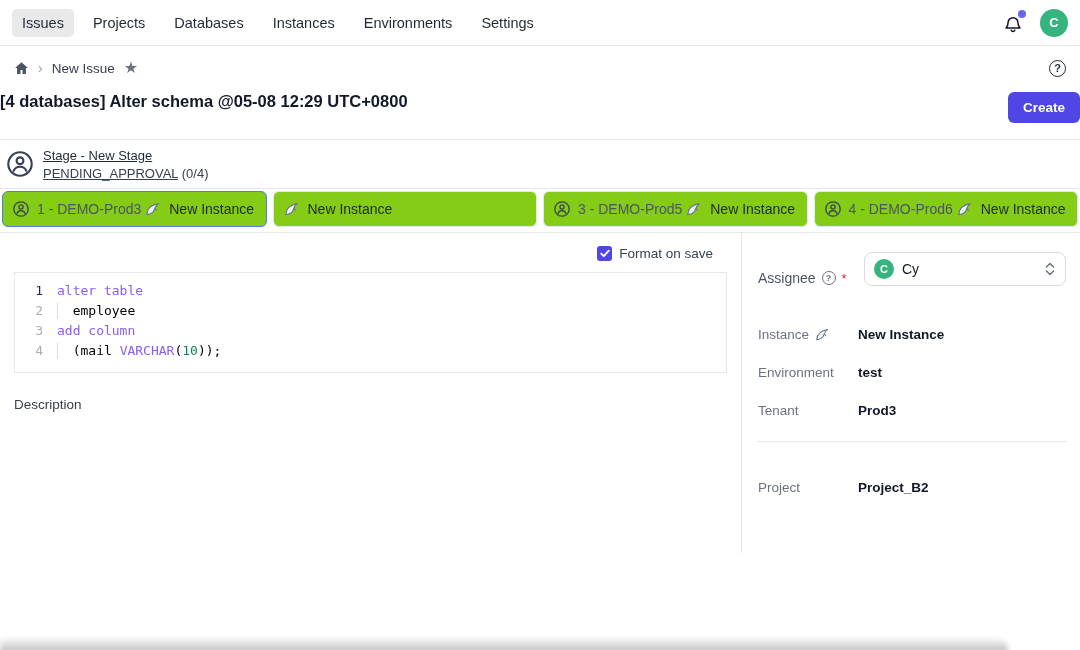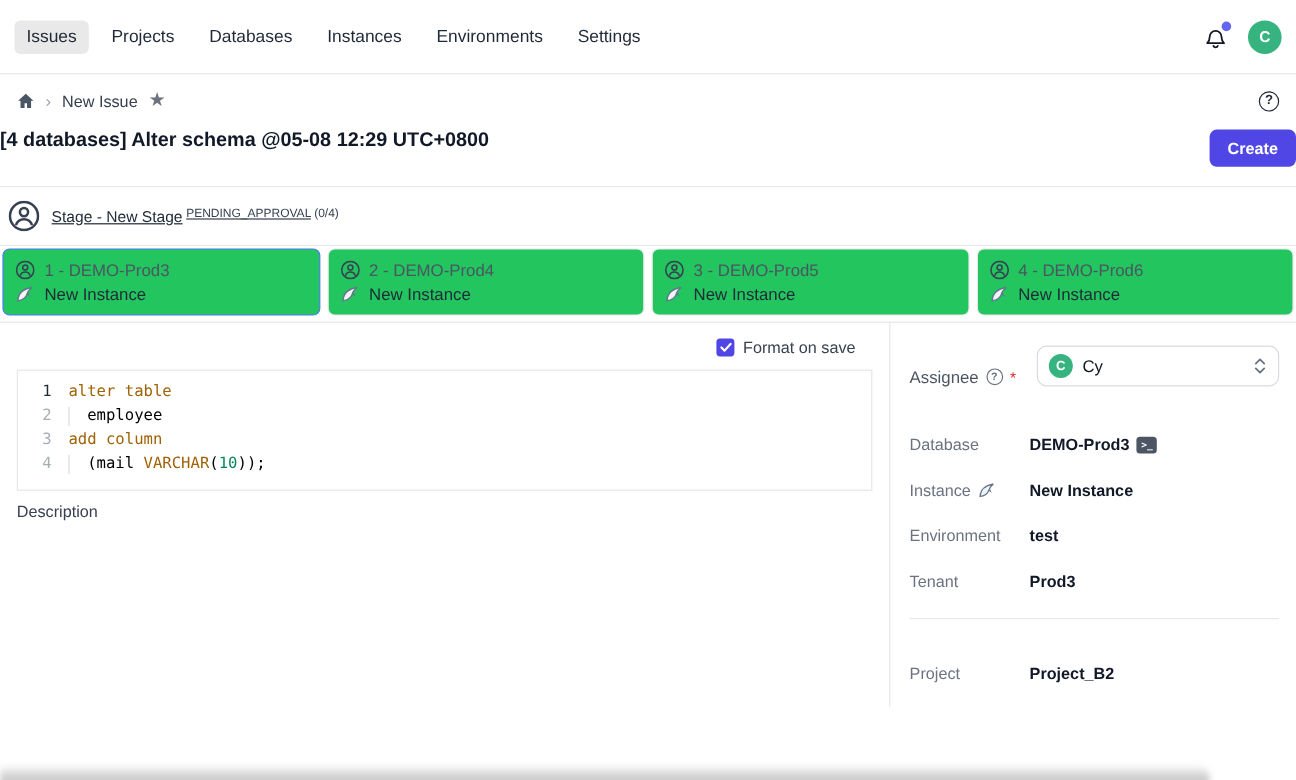--- a/index.html
+++ b/index.html
@@ -5,21 +5,21 @@
   :root{
     --accent:#4f46e5; --blue:#4b7bf5; --red:#e24339; --green:#36b37e;
     --border:#e5e7eb; --text-dark:#111827; --text-mid:#374151; --text-gray:#6b7280;
   }
   *{box-sizing:border-box;margin:0;padding:0}
   html,body{background:#fff}
   body{font-family:"Liberation Sans",sans-serif;color:var(--text-dark)}
   .app{position:relative;width:1080px;height:650px;background:#fff;overflow:hidden}
 
   
-  .topnav{height:62px;border-bottom:1px solid var(--border);display:flex;align-items:center;padding:0 12px}
+  .topnav{height:46px;border-bottom:1px solid var(--border);display:flex;align-items:center;padding:0 12px}
   .nav-item{font-size:14.5px;color:#1f2937;padding:6px 10px;margin-right:9px;border-radius:5px;cursor:pointer;white-space:nowrap}
   .nav-item.active{background:#e9e9e9}
   .nav-right{margin-left:auto;display:flex;align-items:center;gap:16px}
   .bell{position:relative;width:22px;height:22px;cursor:pointer}
   .bell .dot{position:absolute;top:-2px;right:-2px;width:8px;height:8px;border-radius:50%;background:#6366f1}
   .avatar{width:28px;height:28px;border-radius:50%;background:var(--green);color:#fff;display:flex;align-items:center;justify-content:center;font-size:13px;font-weight:700;cursor:pointer}
 
   
   .breadcrumb{height:32px;display:flex;align-items:center;padding:0 14px;gap:9px;margin-top:6px}
   .crumb-sep{color:#9ca3af;font-size:14px}
@@ -27,28 +27,28 @@
   .star{color:#6b7280;font-size:16px;line-height:1;cursor:pointer}
   .help-circle{margin-left:auto;width:17px;height:17px;border:1.6px solid #1f2937;border-radius:50%;display:flex;align-items:center;justify-content:center;font-size:11px;font-weight:700;color:#1f2937;cursor:pointer}
 
   
   .title-row{display:flex;padding:8px 0 16px}
   .page-title{font-size:16.5px;font-weight:700;color:var(--text-dark)}
   .create-btn{margin-left:auto;background:var(--accent);color:#fff;font-size:13.5px;font-weight:600;padding:8px 15px;border-radius:6px;border:none;cursor:pointer;font-family:Liberation Sans, sans-serif}
 
   
   .stage{height:50px;border-top:1px solid var(--border);border-bottom:1px solid var(--border);display:flex;align-items:center;padding:0 7px;gap:10px}
-  .stage-texts{display:flex;flex-direction:row;gap:3px}
+  .stage-texts{display:flex;flex-direction:column;gap:3px}
   .stage-name{font-size:13px;color:#1f2937;text-decoration:underline;cursor:pointer}
-  .stage-status{font-size:10px;color:var(--text-mid)}
+  .stage-status{font-size:13px;color:var(--text-mid)}
   .stage-status .status-link{text-decoration:underline;cursor:pointer}
 
   
   .tasks{display:flex;gap:6px;padding:2px 2px 5px;border-bottom:1px solid var(--border)}
-  .task-card{flex:1;border:1px solid var(--border);border-radius:6px;background:#22c55e;padding:9px 10px;display:flex;flex-direction:column;gap:4px;cursor:pointer}
+  .task-card{flex:1;border:1px solid var(--border);border-radius:6px;background:#84cc16;padding:9px 10px;display:flex;gap:4px;cursor:pointer}
   .task-card.selected{border-color:var(--blue)}
   .task-title{display:flex;align-items:center;gap:8px;font-size:14px;color:#4b5563}
   .task-sub{display:flex;align-items:center;gap:8px;font-size:14px;color:#1f2937;font-weight:500}
 
   
   .main{display:flex;height:320px}
   .left{flex:1;border-right:1px solid var(--border);padding:13px 14px 0}
   .sql-row{display:flex;align-items:center}
   .sql-highlight{display:inline-flex;align-items:center;gap:5px;border:3px solid var(--red);border-radius:9px;padding:5px 10px}
   .sql-label{font-size:14px;color:var(--text-mid)}
@@ -58,24 +58,24 @@
   .checkbox{width:15px;height:15px;border-radius:3px;background:var(--accent);display:flex;align-items:center;justify-content:center}
   .checkbox svg{display:block}
   .format-label{font-size:13.5px;color:var(--text-mid)}
 
   .editor{margin-top:11px;border:1px solid var(--border);height:101px;padding-top:8px;font-family:"DejaVu Sans Mono",monospace;font-size:13px;line-height:20px;max-width:715px;cursor:text;background:#fff}
   .code-line{display:flex}
   .ln{width:42px;text-align:right;padding-right:14px;color:#a6adb5;flex:none;user-select:none}
   .ln.active{color:#1f2937}
   .lc{white-space:pre;position:relative;color:#000}
   .lc.guide::before{content:"";position:absolute;left:0;top:2px;height:16px;width:1px;background:#dcdcdc}
-  .tk-kw{color:#a16207}
+  .tk-kw{color:#8b5cf6}
   .tk-num{color:#098658}
 
-  .desc-label{margin-top:10px;font-size:13.5px;font-weight:500;color:var(--text-mid)}
+  .desc-label{margin-top:24px;font-size:13.5px;font-weight:500;color:var(--text-mid)}
   .desc-placeholder{margin-top:17px;padding-left:16px;font-size:15px;color:#9ca3af;cursor:text}
 
   
   .right{width:338px;flex:none;padding:19px 14px 0 16px}
   .assignee{display:flex;align-items:flex-end}
   .assignee-label{font-size:14px;color:#4b5563;display:flex;align-items:center;gap:6px}
   .mini-help{width:14px;height:14px;border:1.3px solid #6b7280;border-radius:50%;display:flex;align-items:center;justify-content:center;font-size:9px;font-weight:700;color:#6b7280}
   .assignee-select{margin-left:auto;width:202px;height:34px;border:1px solid #d7dbe0;border-radius:8px;display:flex;align-items:center;padding:0 9px;gap:8px;cursor:pointer;background:#fff}
   .mini-avatar{width:20px;height:20px;border-radius:50%;background:var(--green);color:#fff;display:flex;align-items:center;justify-content:center;font-size:11px;font-weight:700;flex:none}
   .select-value{font-size:14px;color:var(--text-dark)}
@@ -172,26 +172,20 @@
         <span>1 - DEMO-Prod3</span>
       </div>
       <div class="task-sub">
         <svg class="icon-svg" width="16" height="16" viewBox="0 0 16 16">
             <use href="#i-dolphin"></use>
           </svg>
         <span>New Instance</span>
       </div>
     </div>
     <div class="task-card">
-      <div class="task-title">
-        <svg class="icon-svg" width="16" height="16" viewBox="0 0 16 16">
-            <use href="#i-person-circle"></use>
-          </svg>
-        <span>2 - DEMO-Prod4</span>
-      </div>
       <div class="task-sub">
         <svg class="icon-svg" width="16" height="16" viewBox="0 0 16 16">
             <use href="#i-dolphin"></use>
           </svg>
         <span>New Instance</span>
       </div>
     </div>
     <div class="task-card">
       <div class="task-title">
         <svg class="icon-svg" width="16" height="16" viewBox="0 0 16 16">
@@ -271,27 +265,20 @@
           <span class="select-chevrons">
             <svg width="12" height="16" viewBox="0 0 12 16">
                 <path d="M2.5 6 6 2.5 9.5 6M2.5 10 6 13.5 9.5 10" fill="none" stroke="#6b7280" stroke-width="1.5" stroke-linecap="round" stroke-linejoin="round"></path>
               </svg>
           </span>
         </div>
       </div>
 
       <div class="fields">
         <div class="field">
-          <span class="field-label">Database</span>
-          <span class="field-value">
-            <span>DEMO-Prod3</span>
-            <span class="terminal-icon">&gt;_</span>
-          </span>
-        </div>
-        <div class="field">
           <span class="field-label">
             <span>Instance</span>
             <svg class="icon-svg" width="15" height="15" viewBox="0 0 16 16">
                 <use href="#i-dolphin"></use>
               </svg>
           </span>
           <span class="field-value">New Instance</span>
         </div>
         <div class="field">
           <span class="field-label">Environment</span>

